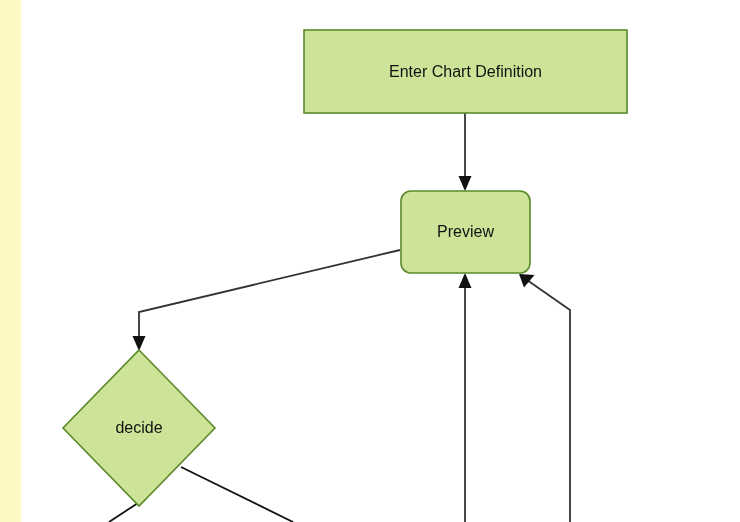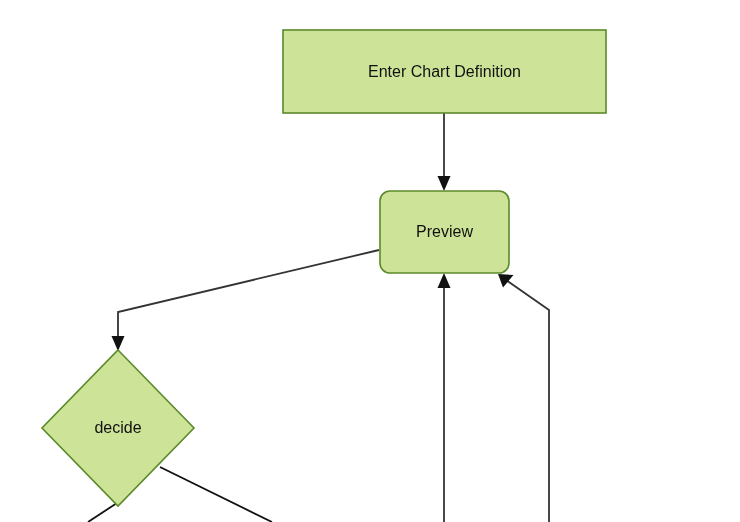--- a/index.html
+++ b/index.html
@@ -10,20 +10,21 @@
   }
   body {
     font-family: "Liberation Sans", sans-serif;
   }
   #canvas-wrap {
     position: relative;
     width: 660px;
     height: 522px;
     background: #fef9c3;
     overflow: hidden;
+    padding-left: 21px;
   }
   svg#flowchart {
     display: block;
     width: 740px;
     height: 522px;
     background: #ffffff;
   }
   .node-shape {
     stroke-width: 1.6px;
   }

